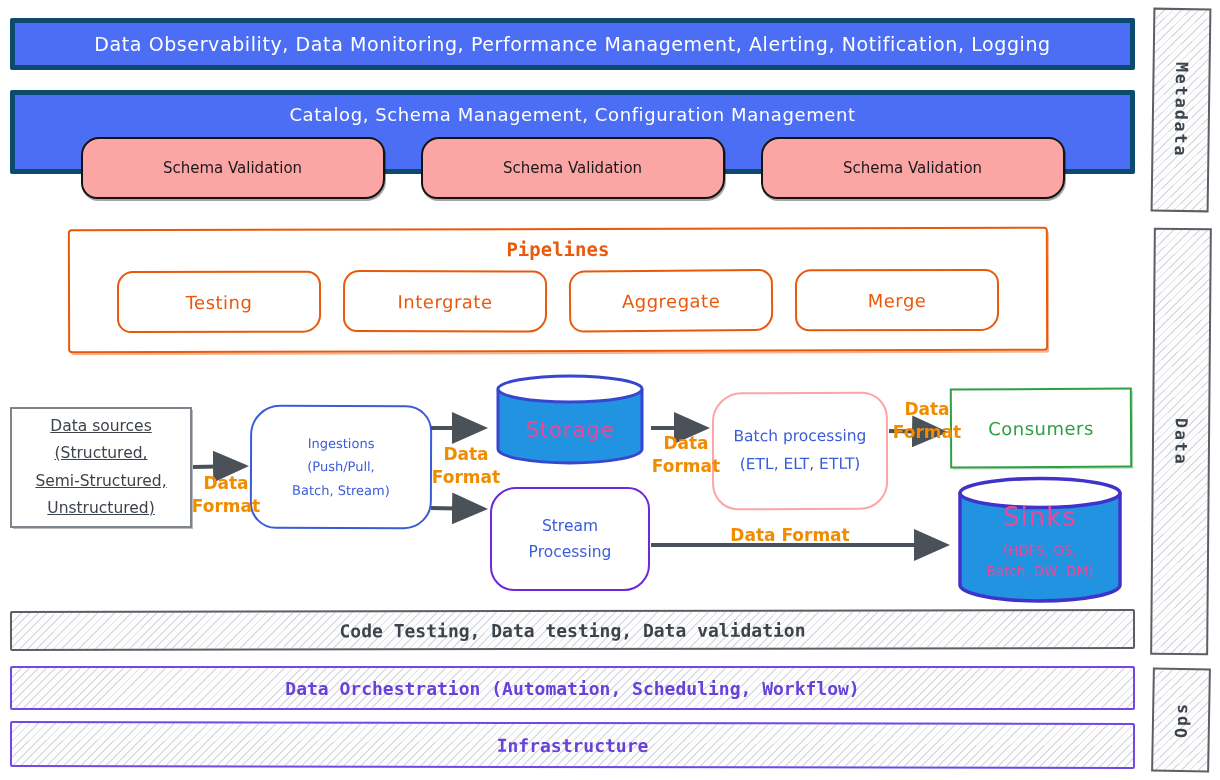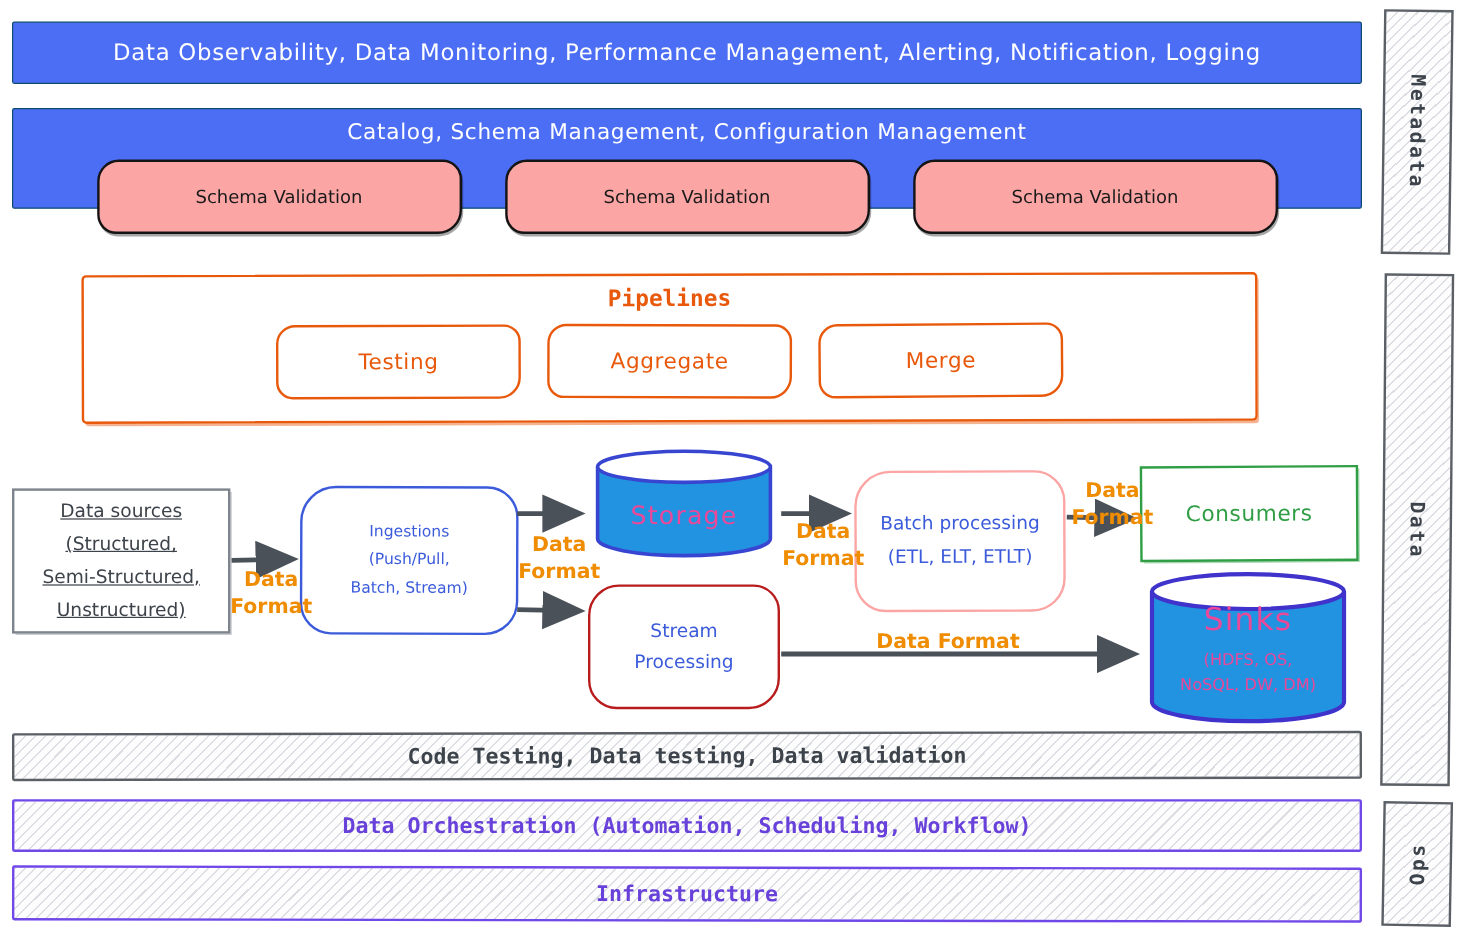--- a/index.html
+++ b/index.html
@@ -11,21 +11,21 @@
   .ml{white-space:pre-line;}
 
   
   .hatch{
     background-color:#fdfdfe;
     background-image:repeating-linear-gradient(135deg,#dcdee4 0px,#dcdee4 1.2px,transparent 1.2px,transparent 6px);
   }
 
   
   .banner{
-    left:10px;width:1125px;background:#4c6ef5;border:1px solid #0c4a6e;
+    left:10px;width:1125px;background:#4c6ef5;border:5px solid #0c4a6e;
     color:#ffffff;display:flex;align-items:center;justify-content:center;
     box-sizing:border-box;border-radius:2px;
   }
   .banner1{top:18px;height:52px;font-size:19px;letter-spacing:.6px;}
   .banner2{top:90px;height:84px;flex-direction:column;justify-content:flex-start;}
   .banner2-title{margin-top:9px;font-size:18px;letter-spacing:.6px;}
   .schema-row{display:flex;gap:36px;justify-content:center;width:100%;margin-top:12px;}
   .schema-box{
     width:300px;height:58px;background:#fca5a5;border:2.5px solid #141414;
     border-radius:18px 16px 20px 16px;display:flex;align-items:center;justify-content:center;
@@ -57,21 +57,21 @@
   .n-sources{
     left:10px;top:407px;width:182px;height:121px;border:2px solid #7d848c;
     color:#3d434a;font-size:15.5px;line-height:1.75;box-shadow:2px 2px 0 -1px #b9bdc2;text-decoration:underline;
   }
   .n-ingestions{
     left:250px;top:405px;width:182px;height:124px;border:2px solid #3b5bdb;
     border-radius:30px 26px 28px 26px;color:#3b5bdb;font-size:13px;line-height:1.8;
     transform:rotate(.2deg);
   }
   .n-stream{
-    left:490px;top:487px;width:160px;height:104px;border:2px solid #b91c1c;
+    left:490px;top:487px;width:160px;height:104px;border:2px solid #6d28d9;
     border-radius:26px 22px 26px 24px;color:#3b5bdb;font-size:15.5px;line-height:1.7;
   }
   .n-batch{
     left:712px;top:392px;width:176px;height:118px;border:2px solid #fca5a5;
     border-radius:30px 26px 28px 26px;color:#3b5bdb;font-size:15.5px;line-height:1.8;
     transform:rotate(-.2deg);
   }
   .n-consumers{
     left:950px;top:388px;width:182px;height:80px;border:2px solid #2f9e44;
     color:#2f9e44;font-size:18px;letter-spacing:.5px;transform:rotate(-.35deg);
@@ -137,20 +137,23 @@
   </div>
 </div>
 
 <div class="abs pipelines">
   <div class="pipelines-title">Pipelines</div>
   <div class="stage-row">
     <div class="stage">
       <span>Testing</span>
     </div>
     <div class="stage">
+      <span>Intergrate</span>
+    </div>
+    <div class="stage">
       <span>Aggregate</span>
     </div>
     <div class="stage">
       <span>Merge</span>
     </div>
   </div>
 </div>
 
 <div class="abs node n-sources ml">Data sources
 (Structured,
@@ -176,21 +179,21 @@
   <span>Consumers</span>
 </div>
 
 <div class="cyl sinks-cyl">
   <svg width="176" height="134" viewBox="0 0 176 134">
     <path d="M8 19 L8 111 A80 16 0 0 0 168 111 L168 19" fill="#2193e0" stroke="#4033cc" stroke-width="3.5"></path>
     <ellipse cx="88" cy="19" rx="80" ry="14.5" fill="#ffffff" stroke="#4033cc" stroke-width="3.5"></ellipse>
   </svg>
   <div class="cyl-label sinks-title">Sinks</div>
   <div class="cyl-label sinks-sub ml">(HDFS, OS,
-NoSQL, DW, DM)</div>
+Batch, DW, DM)</div>
 </div>
 
 <svg id="arrow-layer" width="1220" height="780">
   <defs>
     <marker id="ah" markerWidth="9" markerHeight="8" refX="7.5" refY="4" orient="auto">
       <path d="M0 0 L9 4 L0 8 z" fill="#4a5158"></path>
     </marker>
   </defs>
   <line x1="193" y1="467" x2="243" y2="466" stroke="#4a5158" stroke-width="4" marker-end="url(#ah)"></line>
   <line x1="431" y1="428" x2="482" y2="428" stroke="#4a5158" stroke-width="4" marker-end="url(#ah)"></line>

